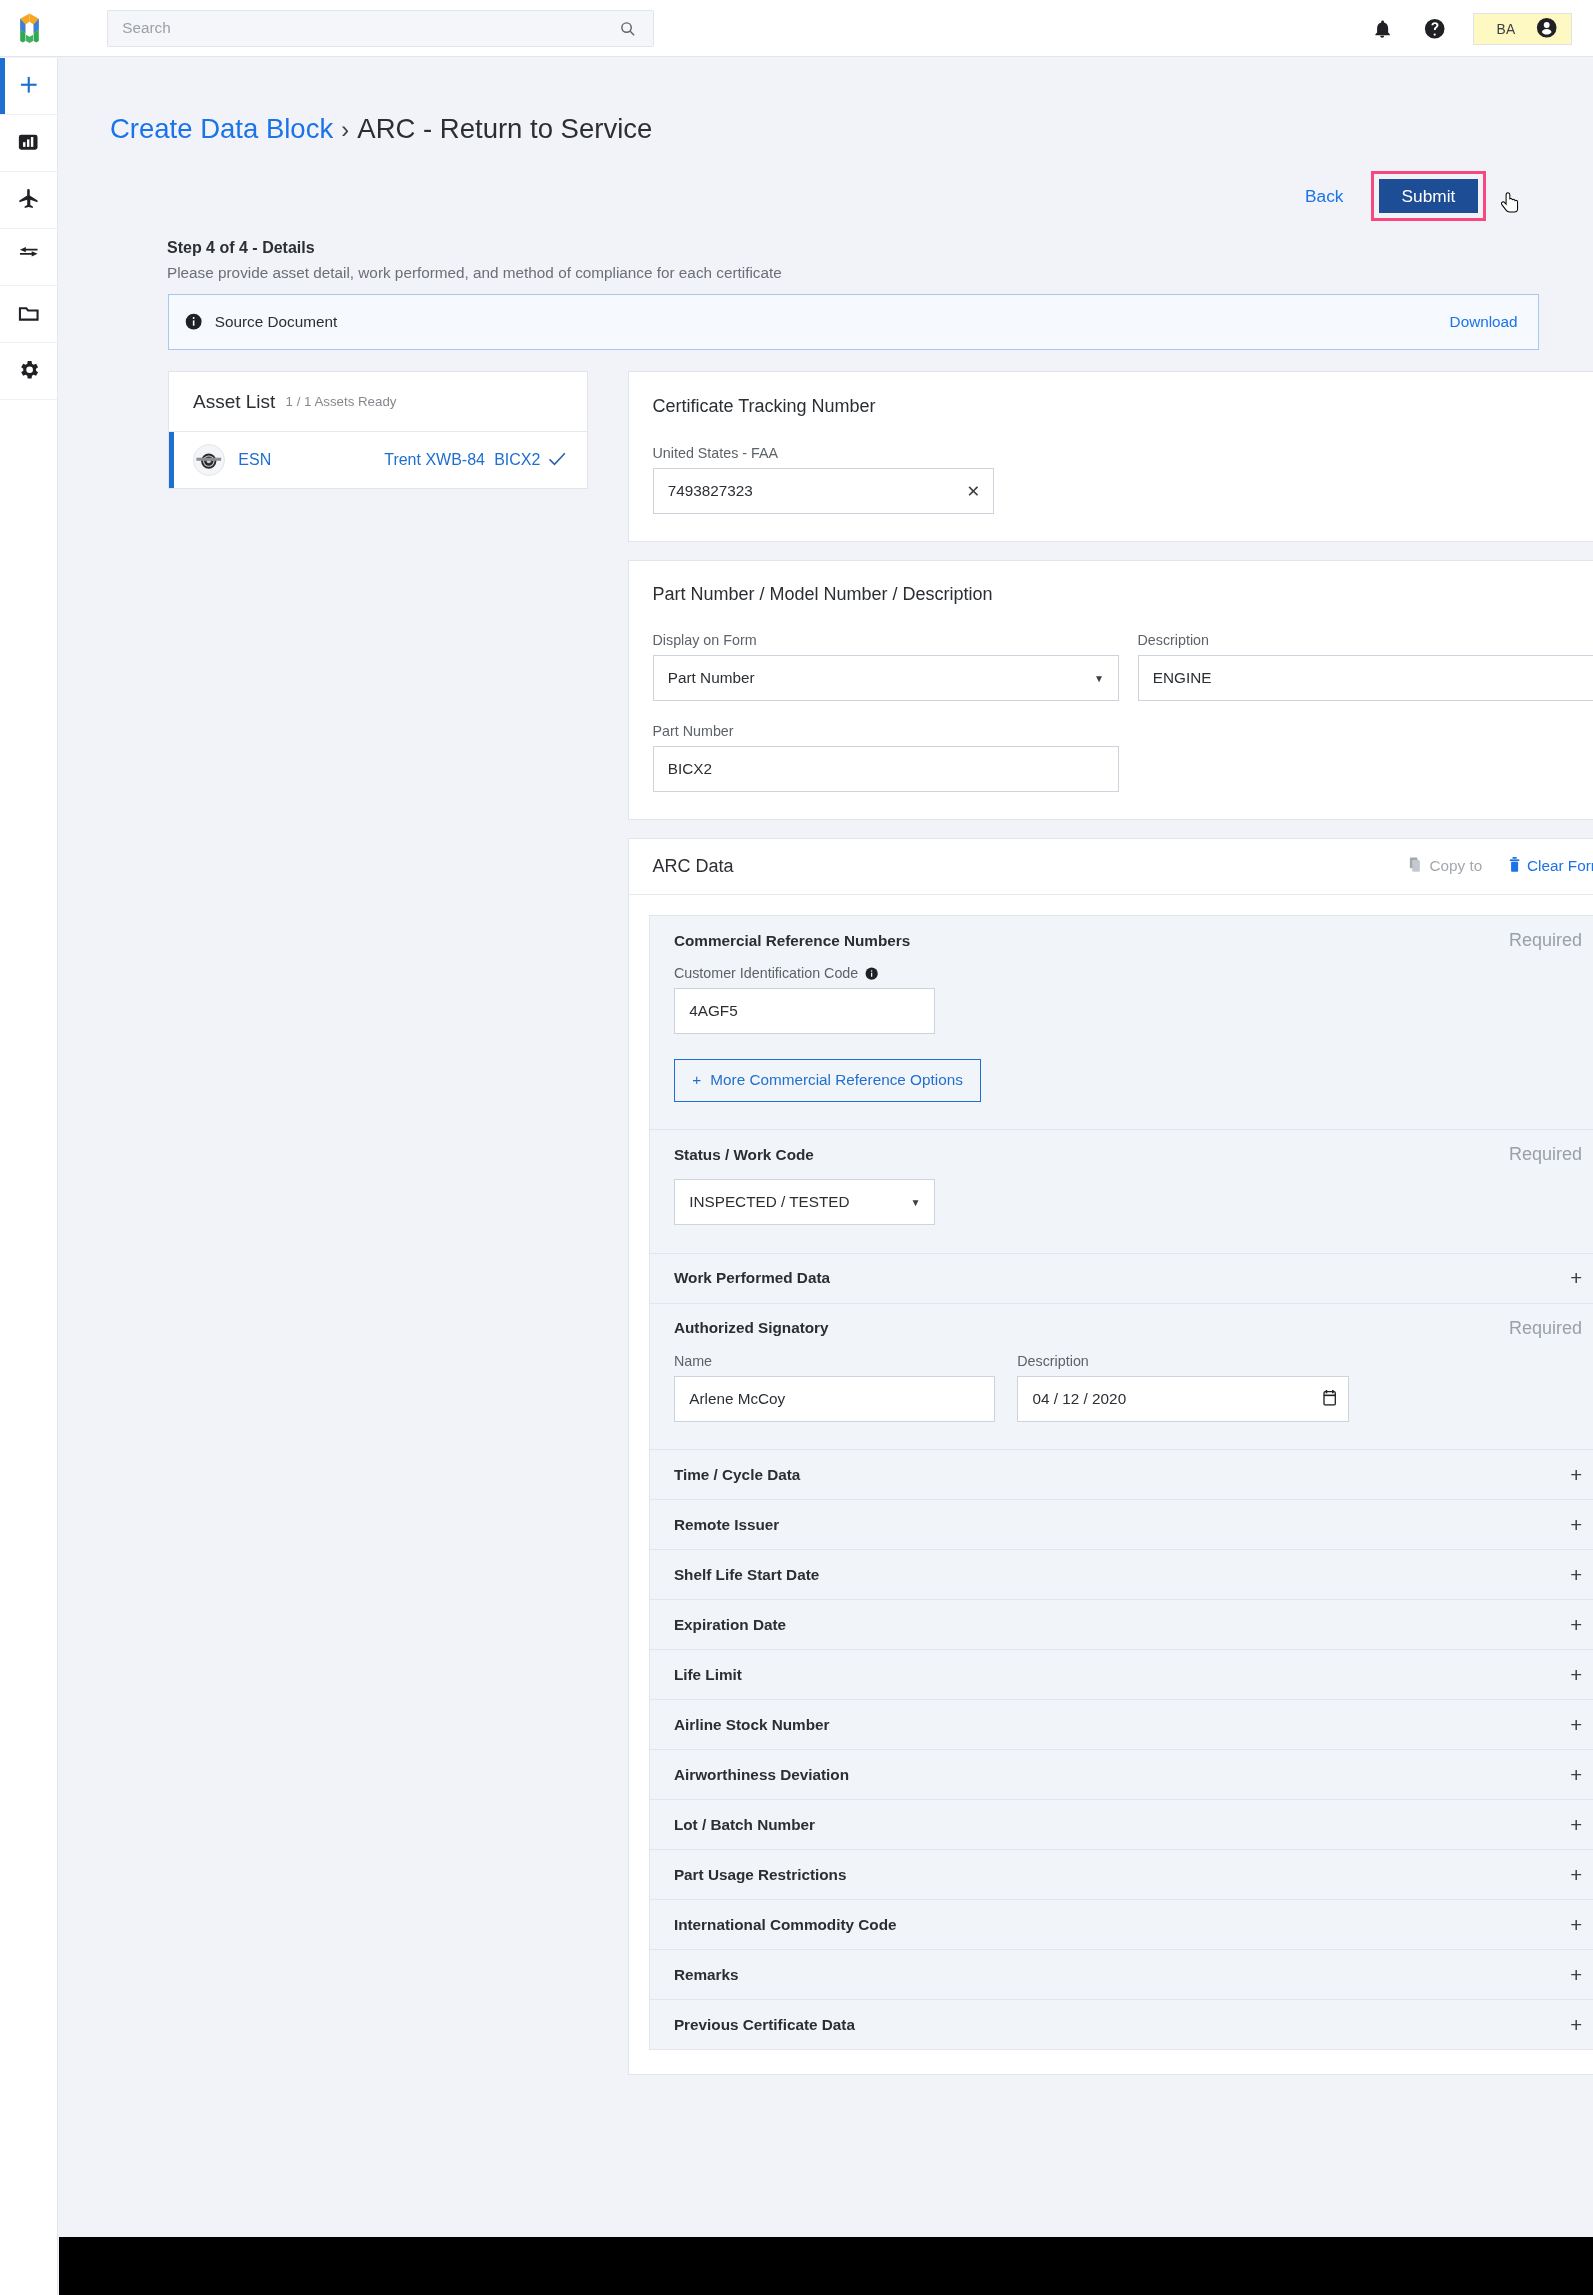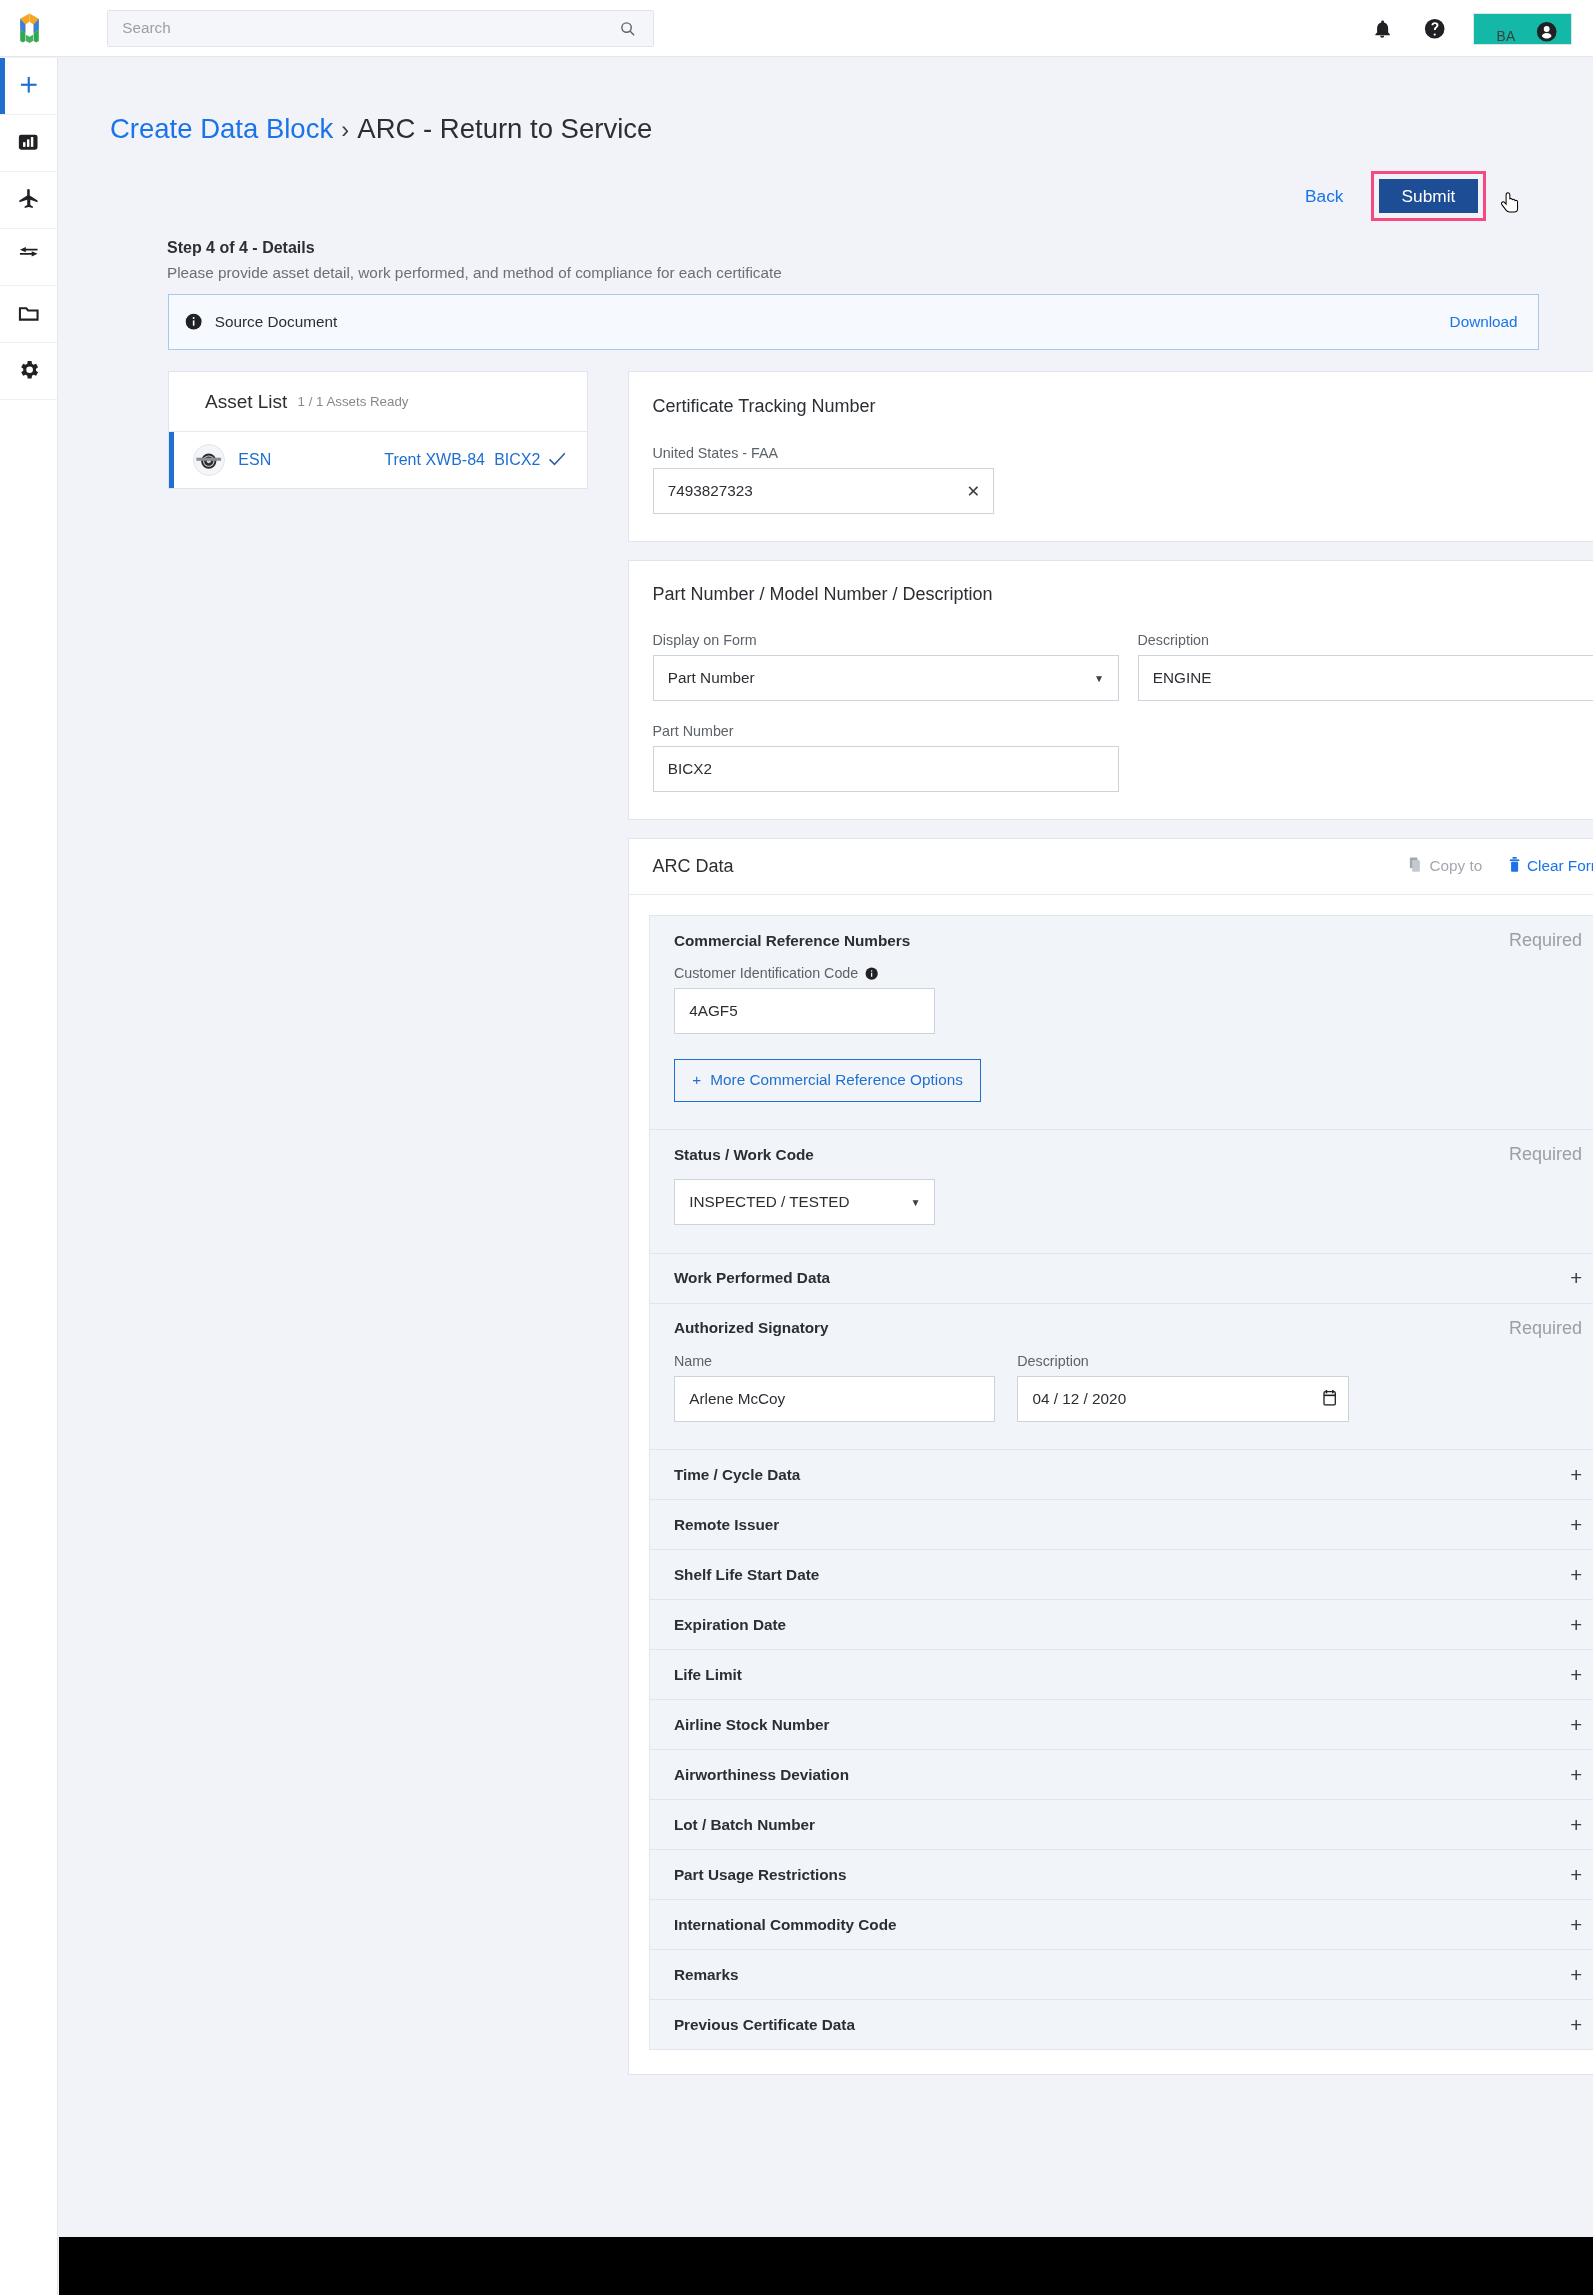--- a/index.html
+++ b/index.html
@@ -49,24 +49,24 @@
   }
   .search-input::placeholder { color: #9aa0a6; }
   .search-icon { width: 27.5px; margin-right: 11.2px; color: #3c4043; display:flex; align-items:center; justify-content:center;}
 
   .top-right {
     position: absolute; right: 22.4px; top: 0; height: 58px;
     display: flex; align-items: center; gap: 25.5px;
   }
   .icon-btn { width: 26.5px; height: 26.5px; display: flex; align-items: center; justify-content: center; color: #202124; }
   .user-chip {
-    display: flex; align-items: flex-end; gap: 20.4px;
+    display: flex; align-items: center; gap: 20.4px;
     border: 1px solid #dfe3ea;
     height: 32px; padding: 0 13.3px 0 22.4px;
-    background: #14b8a6;
+    background: #fef9c3;
   }
   .user-initials { font-size: 13.8px; color: #3c4043; letter-spacing: 0.3px; }
 
   
   .sidebar {
     position: absolute; left: 0; top: 58px;
     width: 58px; height: 2238px;
     background: #ffffff;
     border-right: 1.5px solid #e2e6ee;
   }
@@ -145,21 +145,21 @@
 
   
   .asset-card {
     position: absolute; left: 109px; top: 312px;
     width: 420px;
     background: #ffffff;
     border: 1px solid #e0e4ec;
   }
   .asset-head {
     height: 60px; display: flex; align-items: center;
-    padding-left: 36px; gap: 10.2px;
+    padding-left: 24px; gap: 10.2px;
     border-bottom: 1px solid #e6e9f0;
   }
   .asset-head-title { font-size: 19px; color: #2b2f33; font-weight: 500; }
   .asset-head-count { font-size: 13.3px; color: #85898e; }
   .asset-row {
     position: relative;
     height: 56px;
     display: flex; align-items: center;
     padding-left: 24px; padding-right: 20.4px;
     background: #fff;

